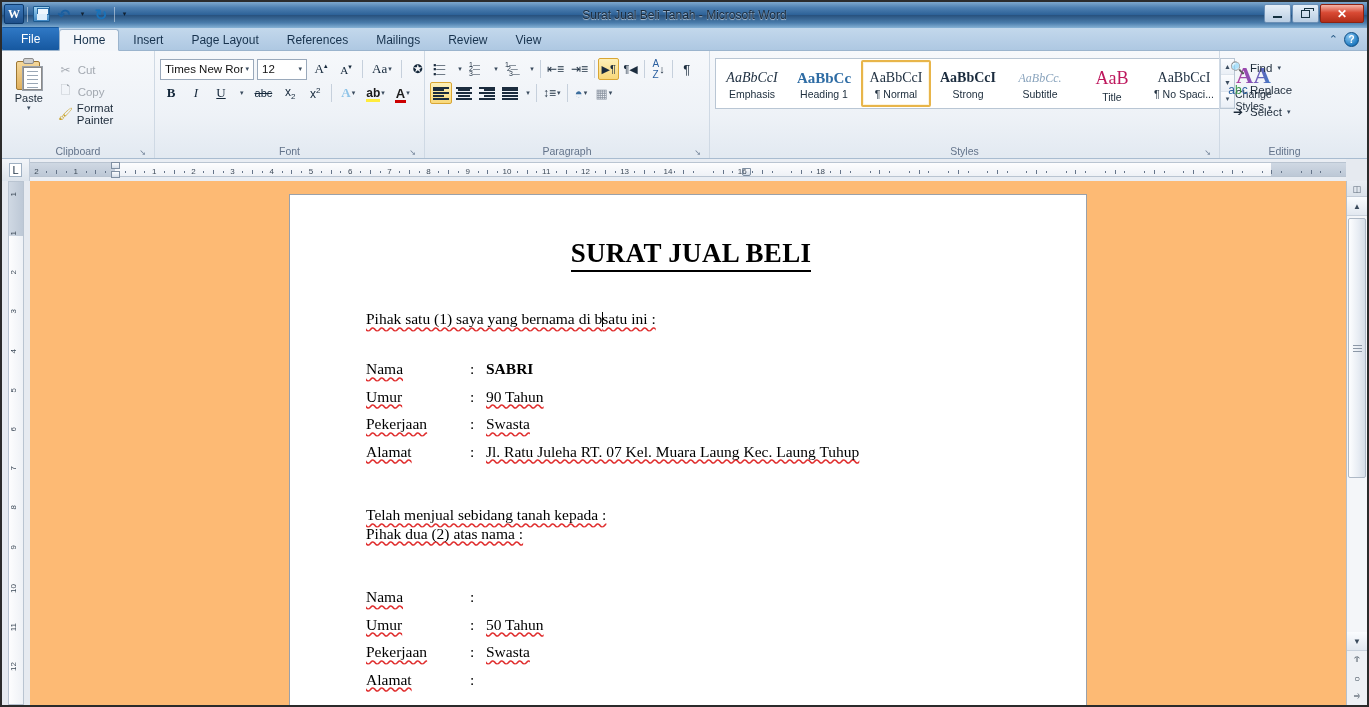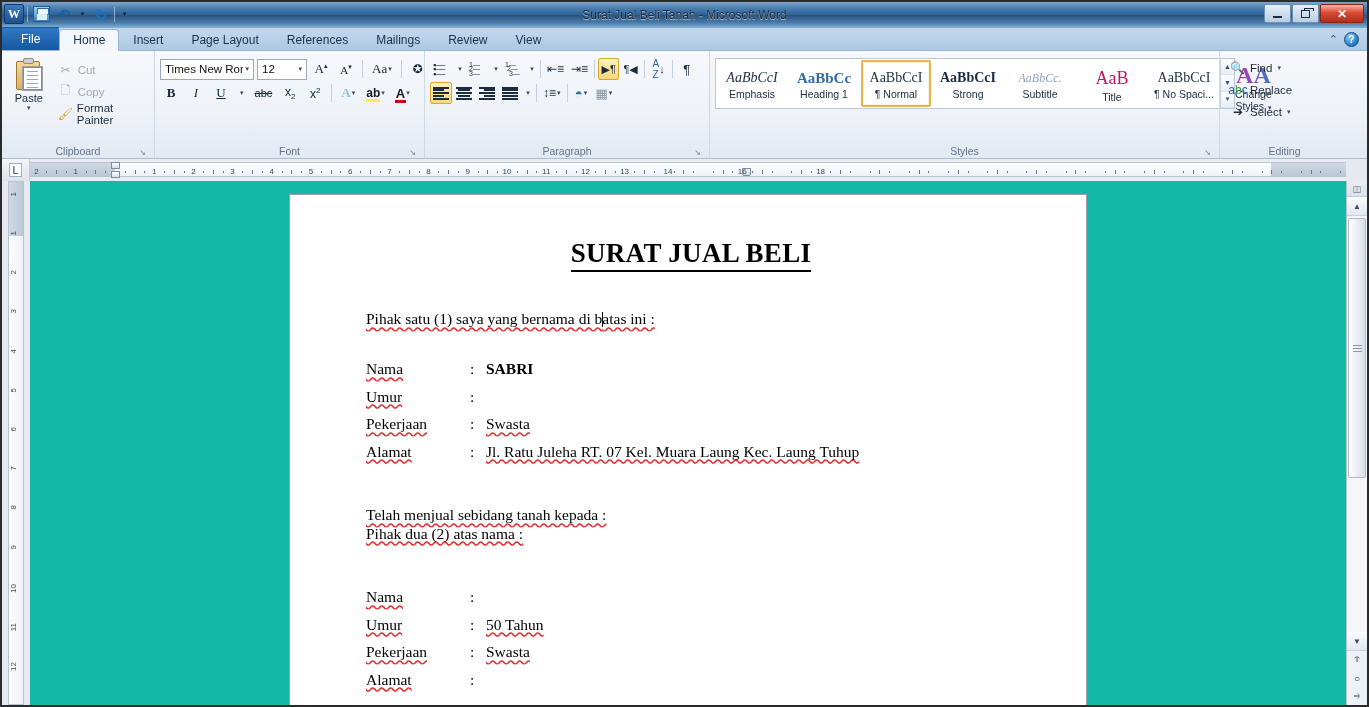--- a/index.html
+++ b/index.html
@@ -318,21 +318,21 @@
   .vtick {
     position:absolute; left:0; right:0; text-align:center;
     font-size:8px; color:#3d4a59;
     writing-mode: vertical-rl; transform: rotate(180deg);
   }
 
   
   .docarea { flex: 1; display: flex; min-height: 0; }
   .canvas {
     flex: 1; position: relative; overflow: hidden;
-    background: #14b8a6;
+    background: #fdba74;
   }
   .page {
     position: absolute; left: 0; right: 0; top: 14px; bottom: 0;
     margin: 0 auto; width: 796px;
     background: #fff;
     box-shadow: 0 0 0 1px #9aa1aa;
   }
   .doc-text {
     font-family: "Liberation Serif", serif;
     font-size: 15.5px; color: #000;
@@ -891,33 +891,34 @@
 
     <div class="canvas">
       <div class="page">
         <div class="doc-text">
 
           <div class="doc-title">
             <span>SURAT JUAL BELI</span>
           </div>
 
           <div class="p-line">
-            <span class="sq">Pihak  satu  (1)  saya yang  bernama  di b</span><span class="caret-ins"></span><span class="sq">atas  ini  :</span>
+            <span class="sq">Pihak  satu  (1)  saya yang  bernama  di b</span><span class="caret-ins"></span><span class="sq">satu  ini  :</span>
           </div>
 
           <div class="sp-short"></div>
 
           <div class="field-row">
             <span class="f-key sq">Nama</span>
             <span class="f-colon">:</span>
             <span class="f-val bold">SABRI</span>
           </div>
           <div class="field-row">
             <span class="f-key sq">Umur</span>
             <span class="f-colon">:</span>
+            <span class="f-val sq">90 Tahun</span>
           </div>
           <div class="field-row">
             <span class="f-key sq">Pekerjaan</span>
             <span class="f-colon">:</span>
             <span class="f-val sq">Swasta</span>
           </div>
           <div class="field-row">
             <span class="f-key sq">Alamat</span>
             <span class="f-colon">:</span>
             <span class="f-val sq">Jl.  Ratu  Juleha  RT.  07 Kel.  Muara  Laung  Kec.  Laung  Tuhup</span>

